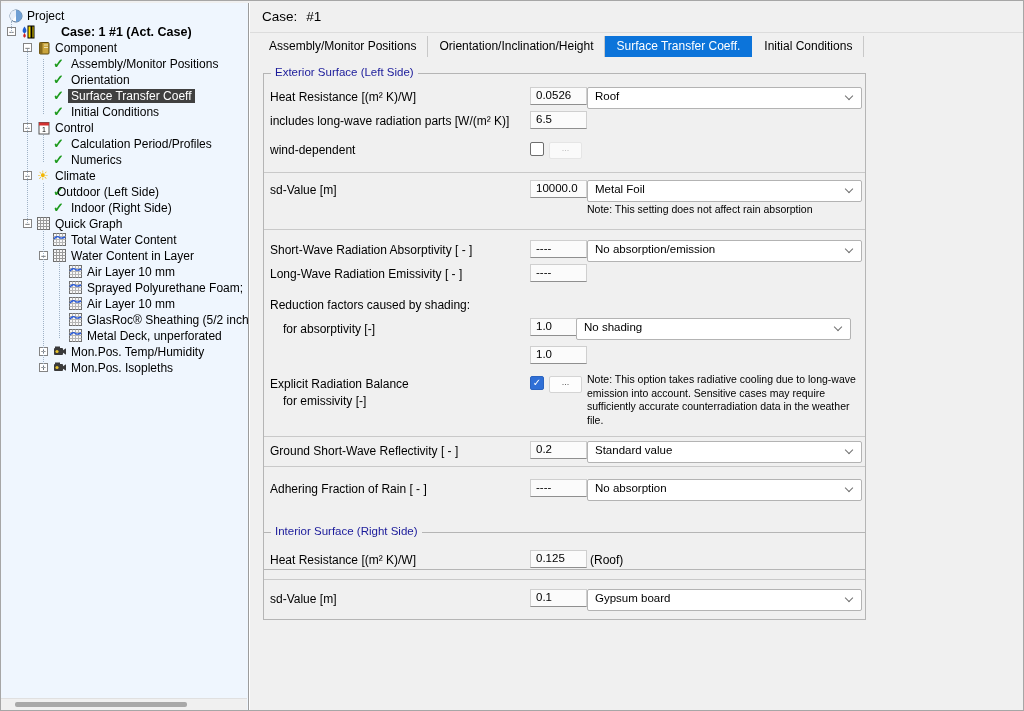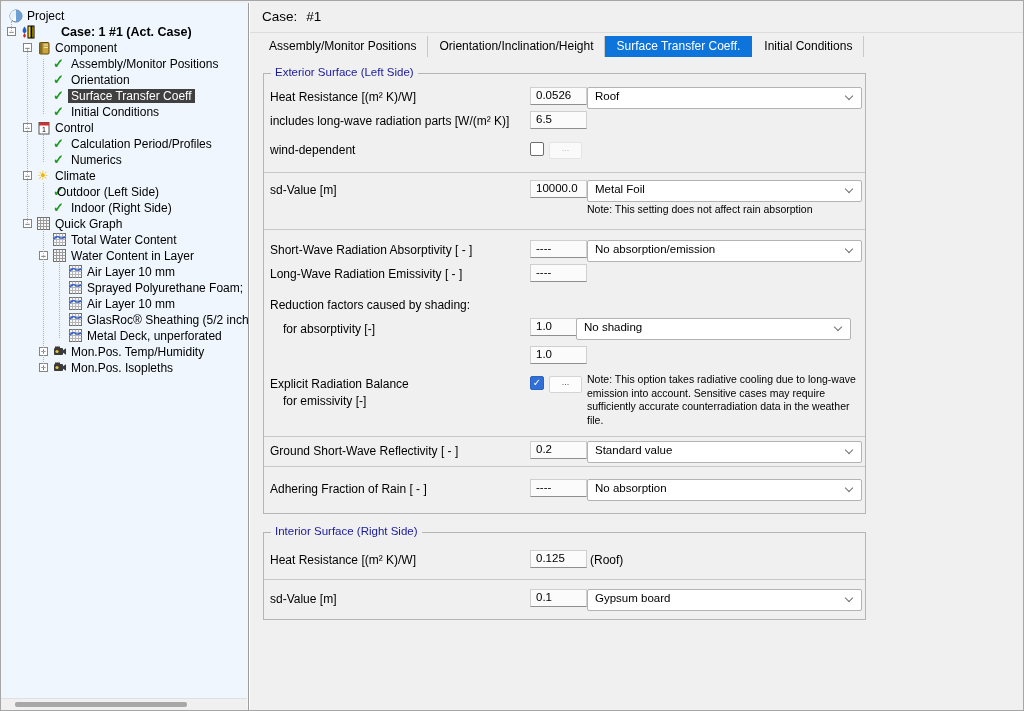--- a/index.html
+++ b/index.html
@@ -227,21 +227,21 @@
       <span>Case:</span><span class="cno">#1</span>
     </div>
     <div id="title-divider"></div>
     <div id="tabbar">
         <span class="tab">Assembly/Monitor Positions</span>
         <span class="tab">Orientation/Inclination/Height</span>
         <span class="tab active">Surface Transfer Coeff.</span>
         <span class="tab">Initial Conditions</span>
       </div>
 
-    <div class="group" style="top:70px;height:441px;">
+    <div class="group" style="top:70px;height:497px;">
       <span class="group-title">Exterior Surface (Left Side)</span>
       <div class="sep" style="top:98px;"></div>
       <div class="sep" style="top:155px;"></div>
       <div class="sep" style="top:362px;"></div>
       <div class="sep" style="top:392px;"></div>
     </div>
 
     <span class="lbl" style="left:20px;top:87px;">Heat Resistance [(m² K)/W]</span>
     <div class="val" style="left:280px;top:84px;">0.0526</div>
     <div class="dd" style="left:337px;top:84px;"><span>Roof</span><span class="chev"></span></div>

